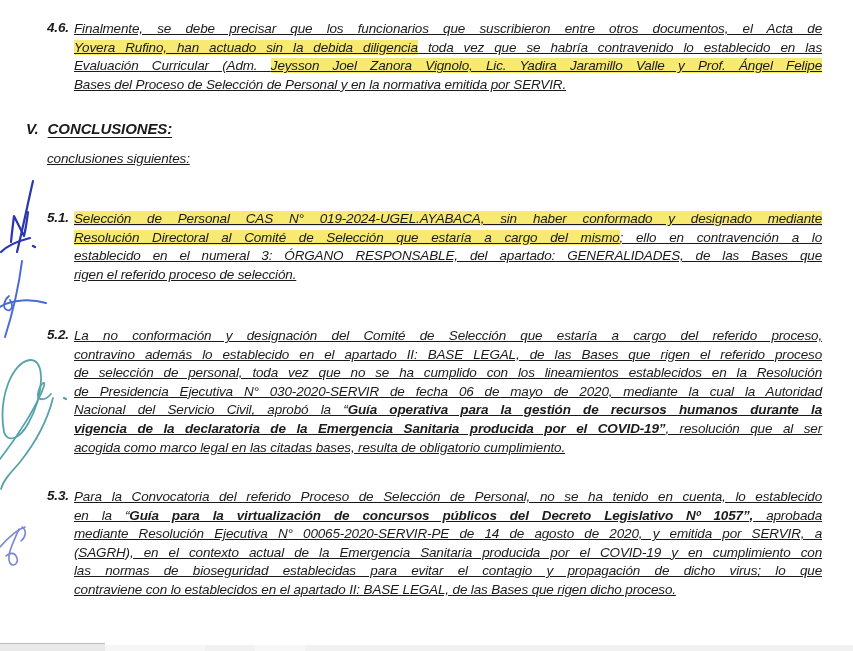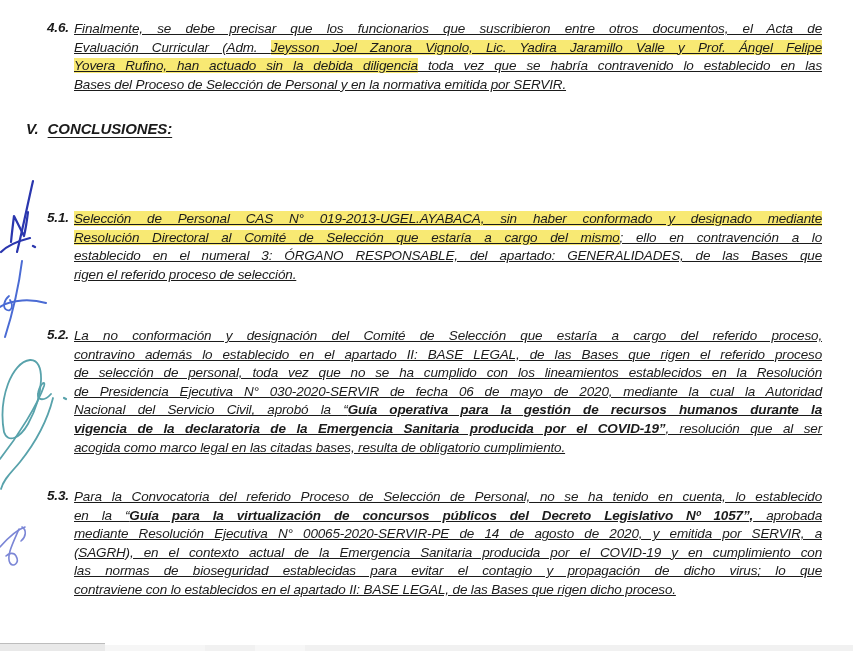--- a/index.html
+++ b/index.html
@@ -50,40 +50,41 @@
 </style>
 </head>
 <body style="color: rgb(27, 27, 27);">
 
 <div class="doc">
 
   <div class="block" id="blk-46">
     <span class="pnum">4.6.</span>
     <div class="ptext">
         <div class="line"><span>Finalmente, se debe precisar que los funcionarios que suscribieron entre otros documentos, el Acta de</span></div>
+        <div class="line"><span class="hl">Yovera Rufino, han actuado sin la debida diligencia</span><span> toda vez que se habría contravenido lo establecido en las</span></div>
         <div class="line"><span>Evaluación Curricular (Adm. </span><span class="hl">Jeysson Joel Zanora Vignolo, Lic. Yadira Jaramillo Valle y Prof. Ángel Felipe</span></div>
-        <div class="line"><span class="hl">Yovera Rufino, han actuado sin la debida diligencia</span><span> toda vez que se habría contravenido lo establecido en las</span></div>
         <div class="line last"><span>Bases del Proceso de Selección de Personal y en la normativa emitida por SERVIR.</span></div>
       </div>
   </div>
 
   <div class="heading">
     <span class="numeral">V.</span>
     <span class="label">CONCLUSIONES:</span>
   </div>
 
   <div class="block noindent" id="blk-intro">
     <div class="ptext">
+        <div class="line last"><span>conclusiones siguientes:</span></div>
       </div>
   </div>
 
   <div class="block" id="blk-51">
     <span class="pnum">5.1.</span>
     <div class="ptext">
-        <div class="line"><span class="hl">Selección de Personal CAS N° 019-2013-UGEL.AYABACA, sin haber conformado y designado mediante</span></div>
+        <div class="line"><span class="hl">Selección de Personal CAS N° 019-2024-UGEL.AYABACA, sin haber conformado y designado mediante</span></div>
         <div class="line"><span class="hl">Resolución Directoral al Comité de Selección que estaría a cargo del mismo</span><span>; ello en contravención a lo</span></div>
         <div class="line"><span>establecido en el numeral 3: ÓRGANO RESPONSABLE, del apartado: GENERALIDADES,  de las Bases que</span></div>
         <div class="line last"><span>rigen el referido proceso de selección.</span></div>
       </div>
   </div>
 
   <div class="block" id="blk-52">
     <span class="pnum">5.2.</span>
     <div class="ptext">
         <div class="line"><span>La no conformación y designación del Comité de Selección que estaría a cargo del referido proceso,</span></div>

